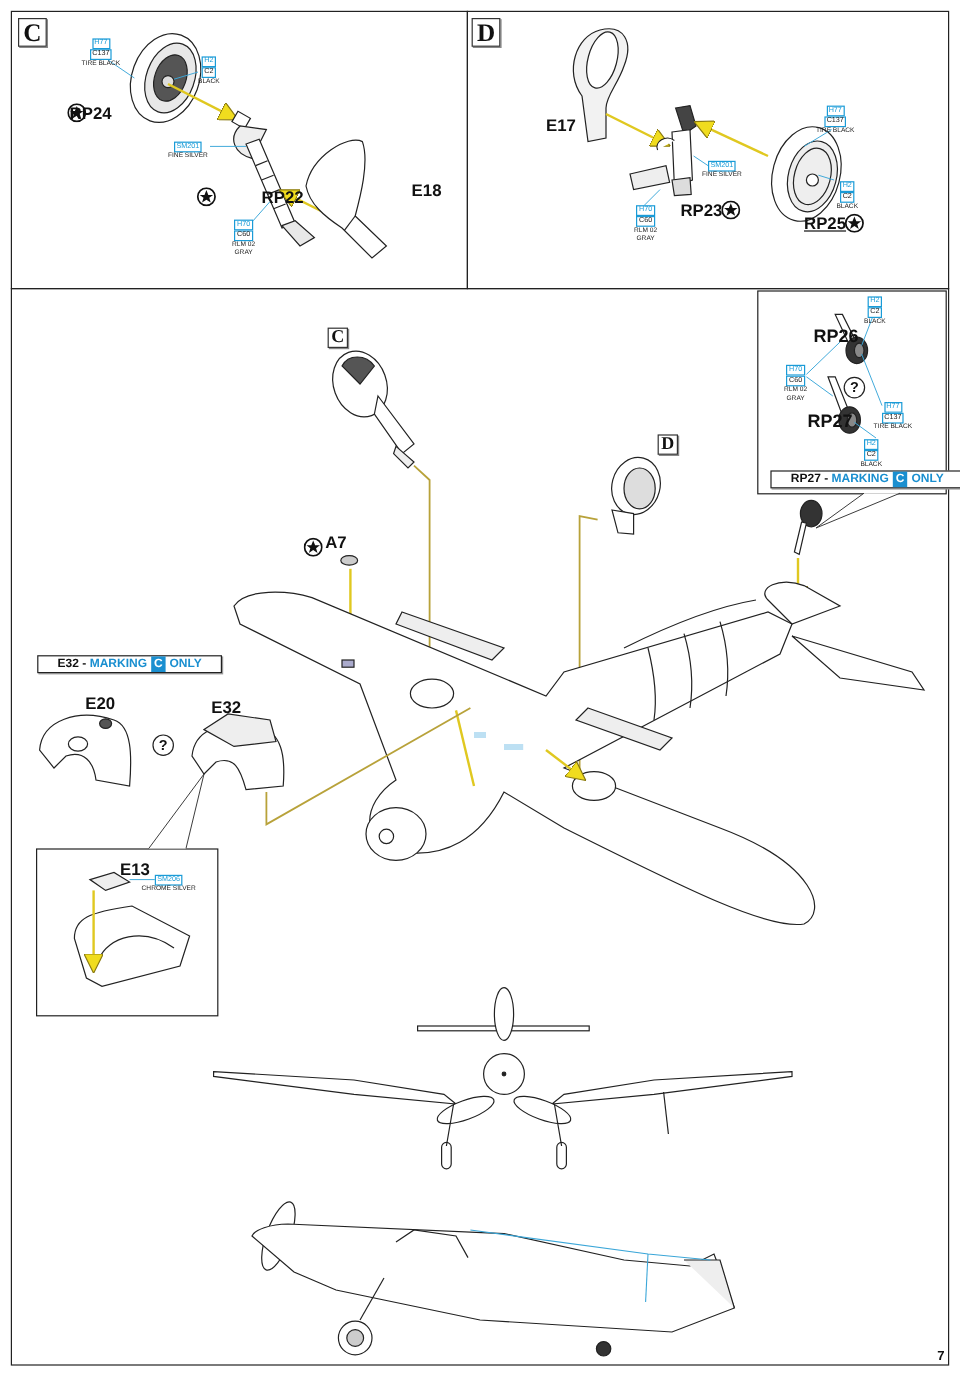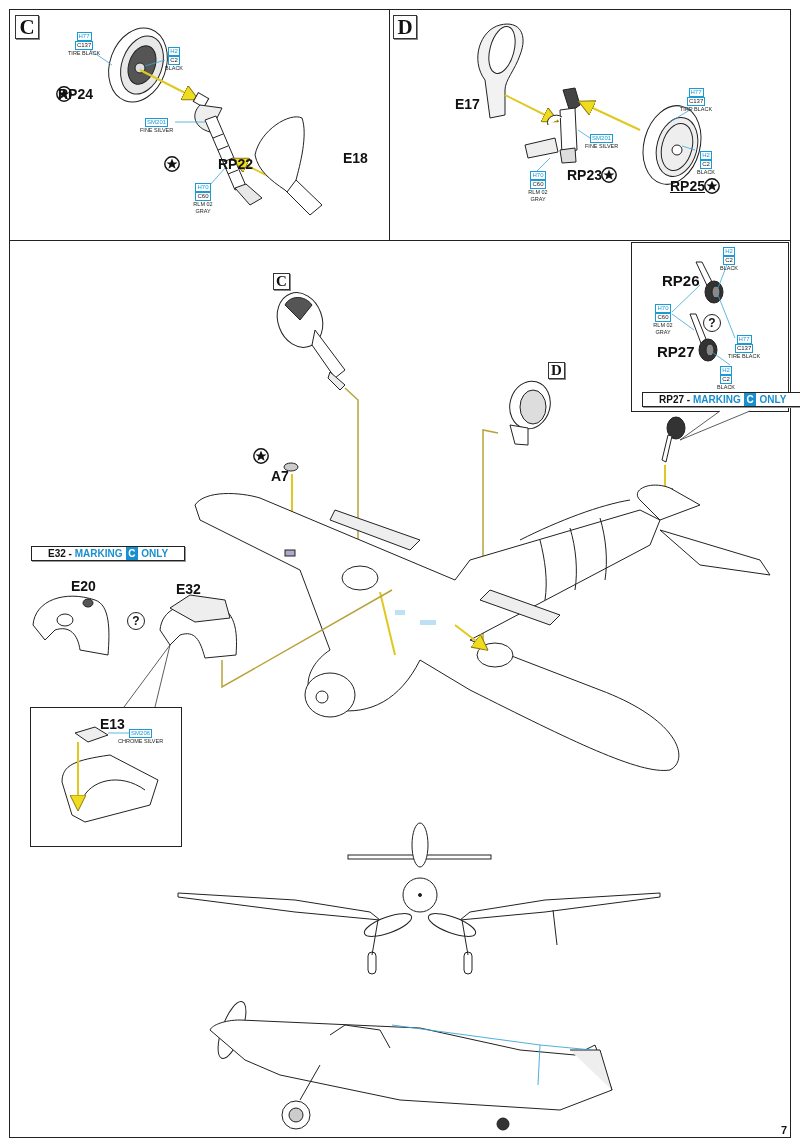--- a/index.html
+++ b/index.html
@@ -1,21 +1,21 @@
 <!DOCTYPE html>
 <html><head>
 <meta charset="utf-8">
 <style>
   html,body{margin:0;padding:0;background:#fff;}
   body{width:800px;height:1147px;position:relative;overflow:hidden;font-family:"Liberation Sans",sans-serif;color:#111;}
   .frame{position:absolute;border:1.5px solid #222;box-sizing:border-box;}
   .step-letter{position:absolute;width:22px;height:22px;border:1.5px solid #333;background:#fff;box-shadow:1px 1px 0 #888;font-family:"Liberation Serif",serif;font-weight:bold;font-size:21px;line-height:22px;text-align:center;}
   .step-letter.small{width:15px;height:15px;font-size:15px;line-height:15px;border-width:1px;}
   .part{position:absolute;font-weight:bold;font-size:14px;letter-spacing:0px;}
-  .part.big{font-size:15px;}
+  .part.big{font-size:15px;margin-left:16px;}
   .paint{position:absolute;text-align:center;font-size:5.5px;line-height:6.5px;color:#222;}
   .paint .code{display:block;margin:0 auto;border:1px solid #1a9bd7;color:#1a9bd7;background:#fff;font-size:6px;line-height:7px;padding:0 1px;width:max-content;}
   .paint .code.b{color:#222;}
   .paint .name{display:block;white-space:nowrap;}
   .marking{position:absolute;border:1.5px solid #222;background:#fff;font-weight:bold;font-size:10px;line-height:13px;padding:0 16px;white-space:nowrap;box-shadow:1px 1px 0 #999;}
   .marking .blue{color:#1a8fd0;}
   .marking .cbox{display:inline-block;background:#1a8fd0;color:#fff;padding:0 2px;margin:0 1px;}
   .question{position:absolute;width:16px;height:16px;border:1.5px solid #222;border-radius:50%;font-weight:bold;font-size:12px;line-height:16px;text-align:center;}
   .star{position:absolute;width:16px;height:16px;}
   .pagenum{position:absolute;font-weight:bold;font-size:11px;}
@@ -297,21 +297,21 @@
   <span class="cbox">C</span>
   <span class="blue">ONLY</span>
 </div>
 
 <div class="step-letter small" style="left:273px;top:273px;">C</div>
 <div class="step-letter small" style="left:548px;top:362px;">D</div>
 <svg class="star" viewBox="0 0 20 20" style="left:253px;top:448px;width:16px;height:16px;">
     <circle cx="10" cy="10" r="9" fill="#fff" stroke="#111" stroke-width="1.8"></circle>
     <path d="M10 3 L12 8 L17 8 L13 11 L14.5 16 L10 13 L5.5 16 L7 11 L3 8 L8 8 Z" fill="#111"></path>
   </svg>
-<div class="part" style="left:271px;top:468px;">A7</div>
+<div class="part" style="left:271px;top:444px;">A7</div>
 
 <div class="marking" style="left:31px;top:546px;">
   <span>E32</span>
   <span>-</span>
   <span class="blue">MARKING</span>
   <span class="cbox">C</span>
   <span class="blue">ONLY</span>
 </div>
 <div class="part" style="left:71px;top:578px;">E20</div>
 <div class="part" style="left:176px;top:581px;">E32</div>

